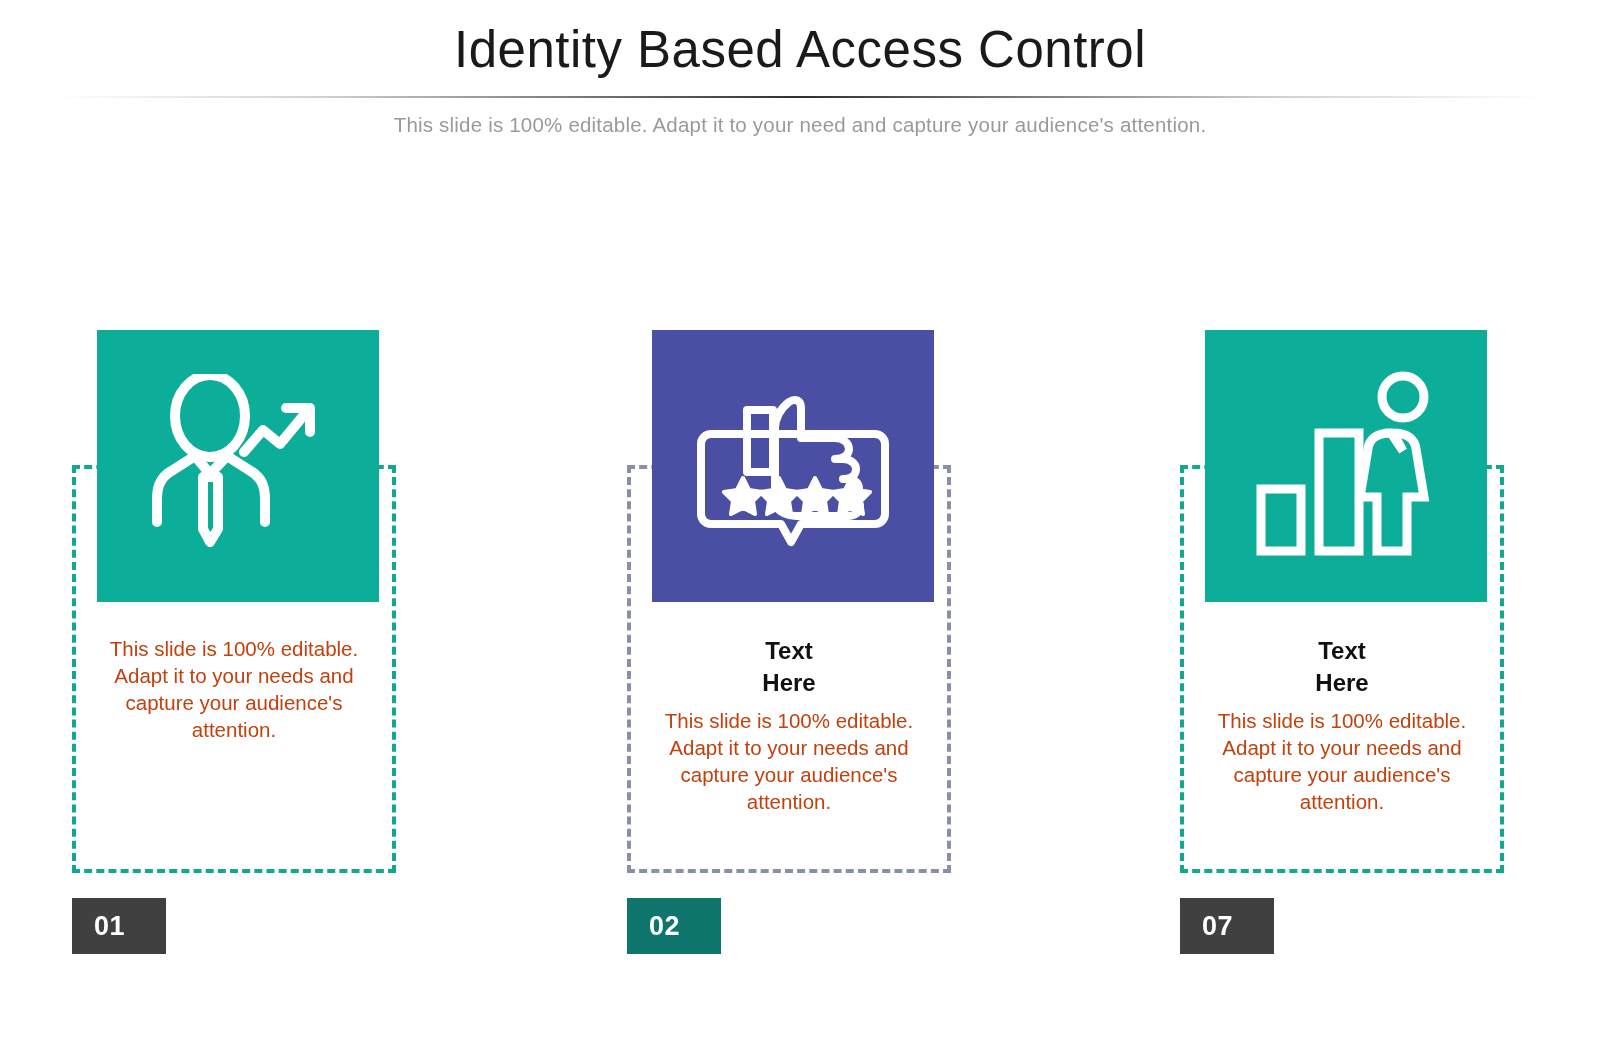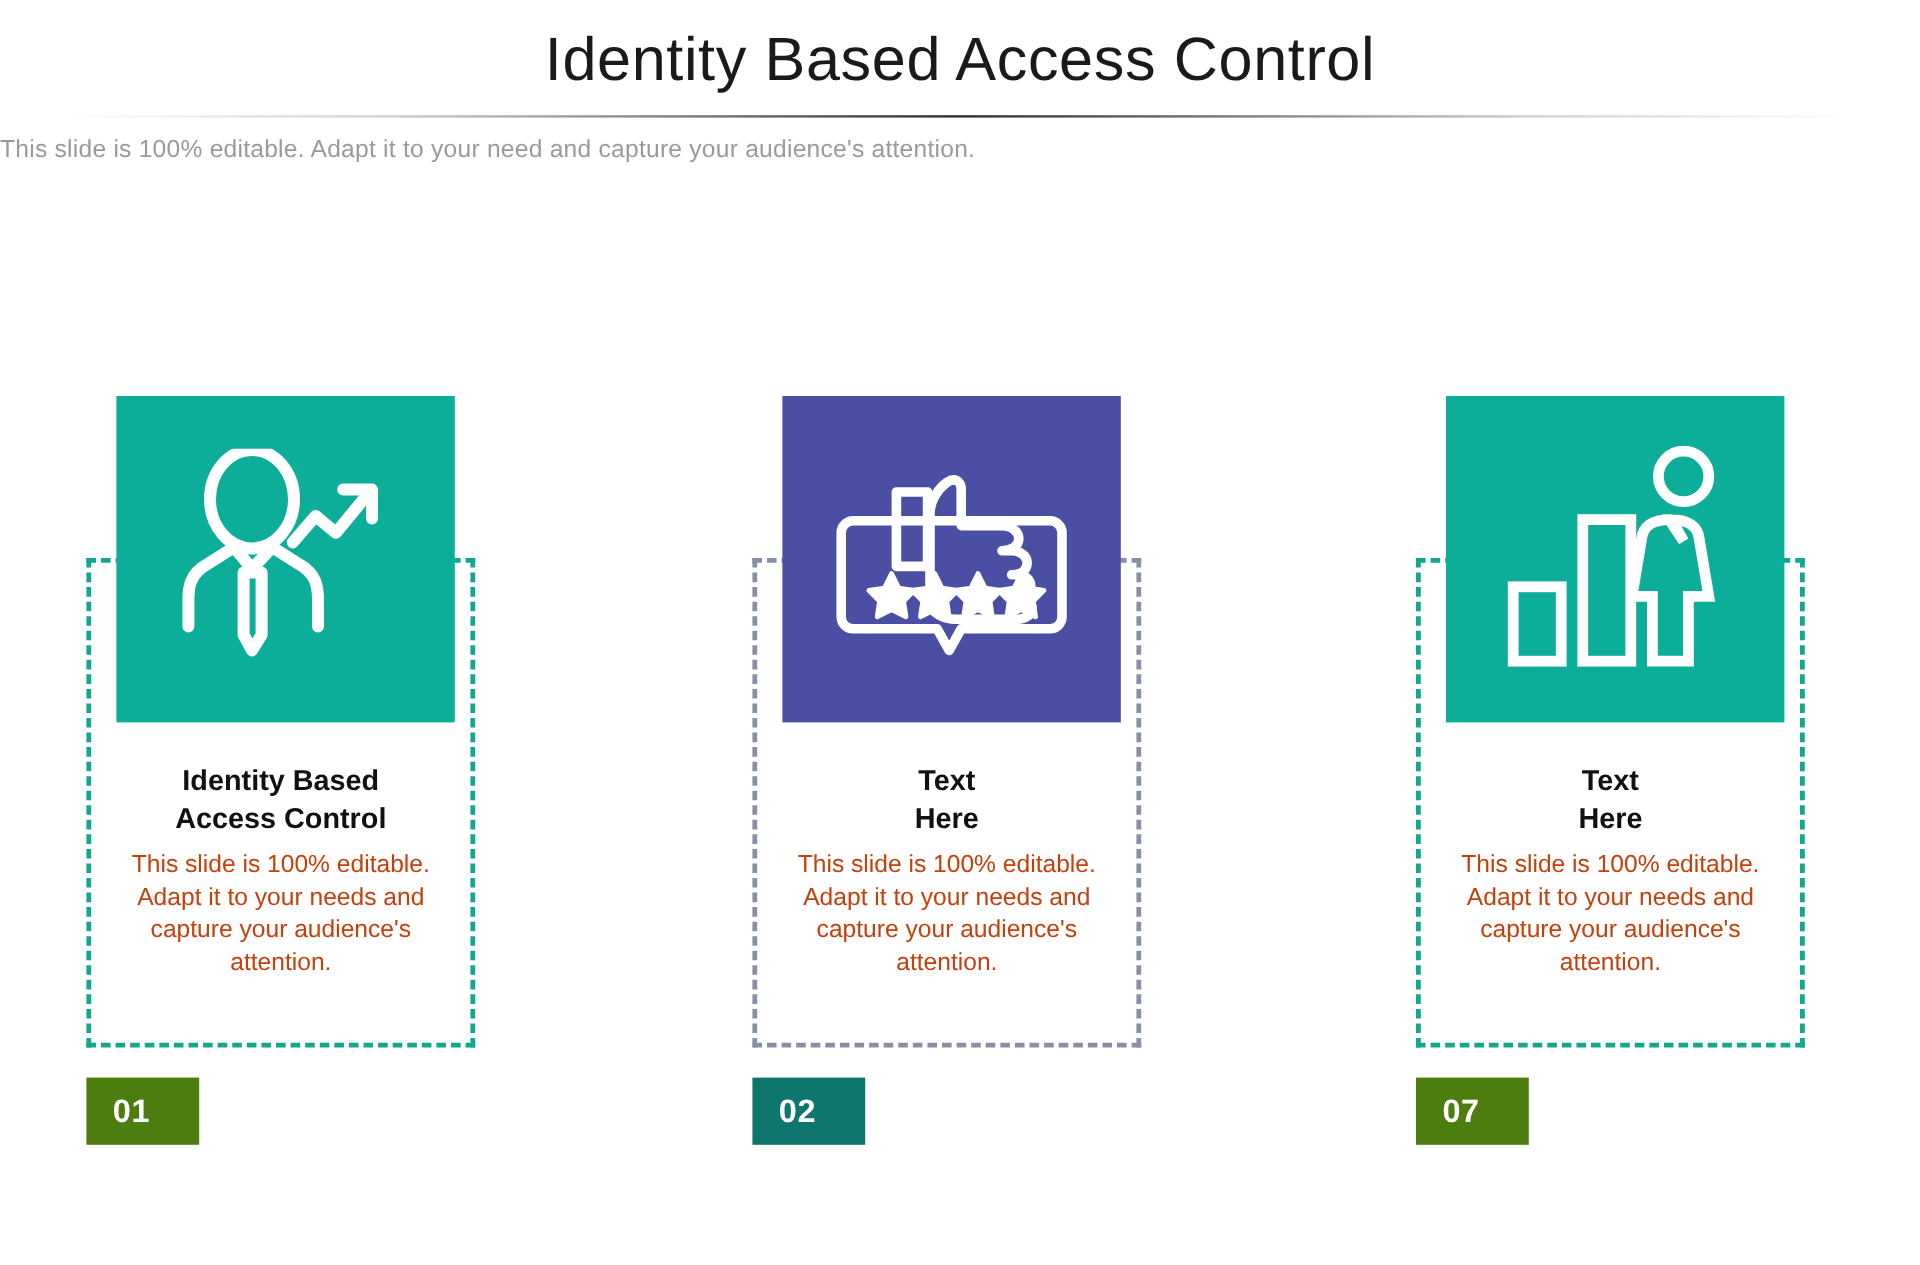--- a/index.html
+++ b/index.html
@@ -47,20 +47,21 @@
        rgba(120,120,125,0.35) 18%,
        rgba(35,35,40,0.95) 50%,
        rgba(120,120,125,0.35) 82%,
        rgba(255,255,255,0) 100%);
   }
   .slide-subtitle {
     position: absolute;
     left: 0;
     top: 113px;
     width: 1600px;
+    text-align: center;
     font-size: 20.5px;
     font-weight: 400;
     color: #9a9a9a;
     letter-spacing: 0.2px;
     white-space: nowrap;
   }
 
   
   .cards {
     position: absolute;
@@ -136,21 +137,21 @@
     padding: 0 6px;
   }
 
   
   .card-badge {
     position: absolute;
     left: 0px;
     top: 568px;
     width: 94px;
     height: 56px;
-    background: #4d7c0f;
+    background: #404040;
     color: #ffffff;
     font-size: 27px;
     font-weight: bold;
     display: flex;
     align-items: center;
     justify-content: flex-start;
     padding-left: 22px;
     box-sizing: border-box;
     letter-spacing: 0.5px;
   }
@@ -184,22 +185,20 @@
 
           <path d="M55 103 L55 155 L62 168 L70 155 L70 103 Z"></path>
 
           <polyline points="96,78 115,56 132,70 160,36"></polyline>
           <polyline points="138,34 162,34 162,58"></polyline>
         </svg>
       </span>
     </div>
 
     <div class="card-body">
-      <div class="card-heading">Identity Based
-Access Control</div>
       <div class="card-text">This slide is 100% editable. Adapt it to your needs and capture your audience's attention.</div>
     </div>
 
     <div class="card-badge">01</div>
   </div>
 
   <div class="card card-2">
     <div class="card-frame"></div>
 
     <div class="icon-tile">

